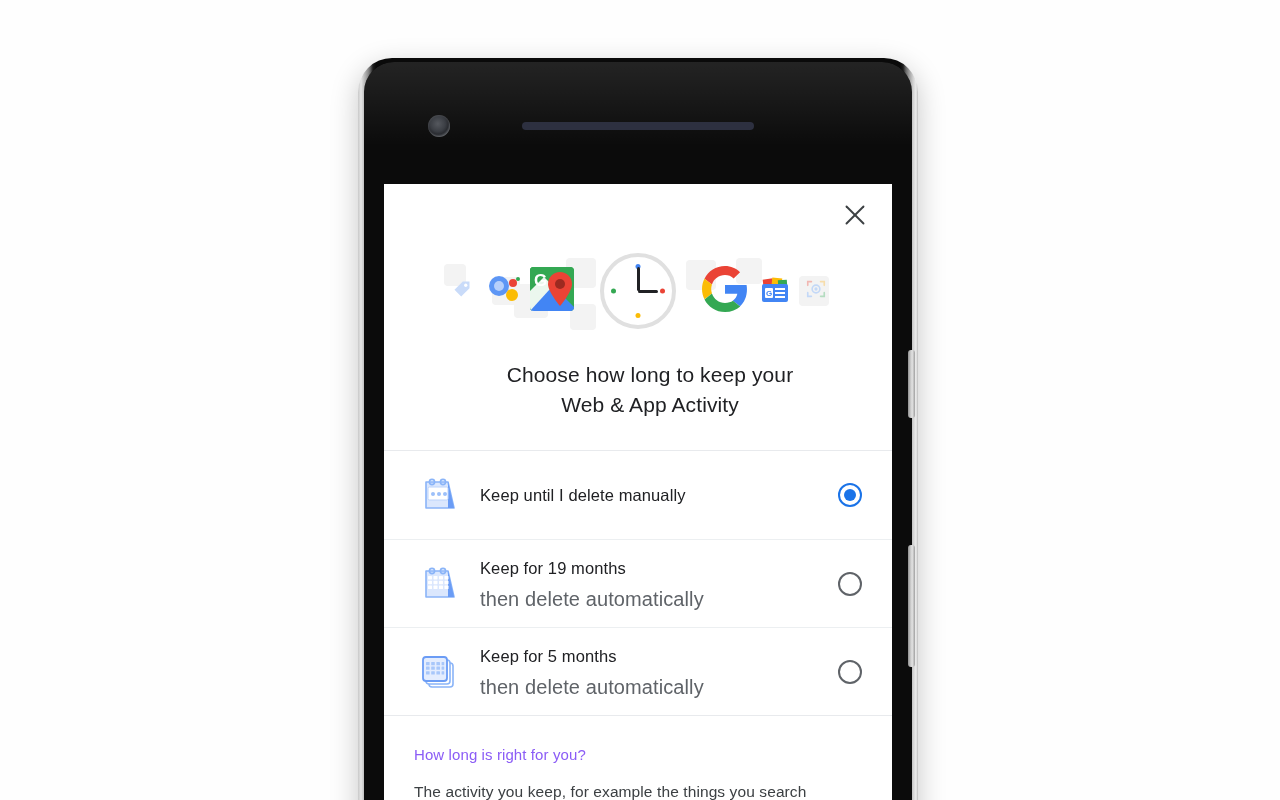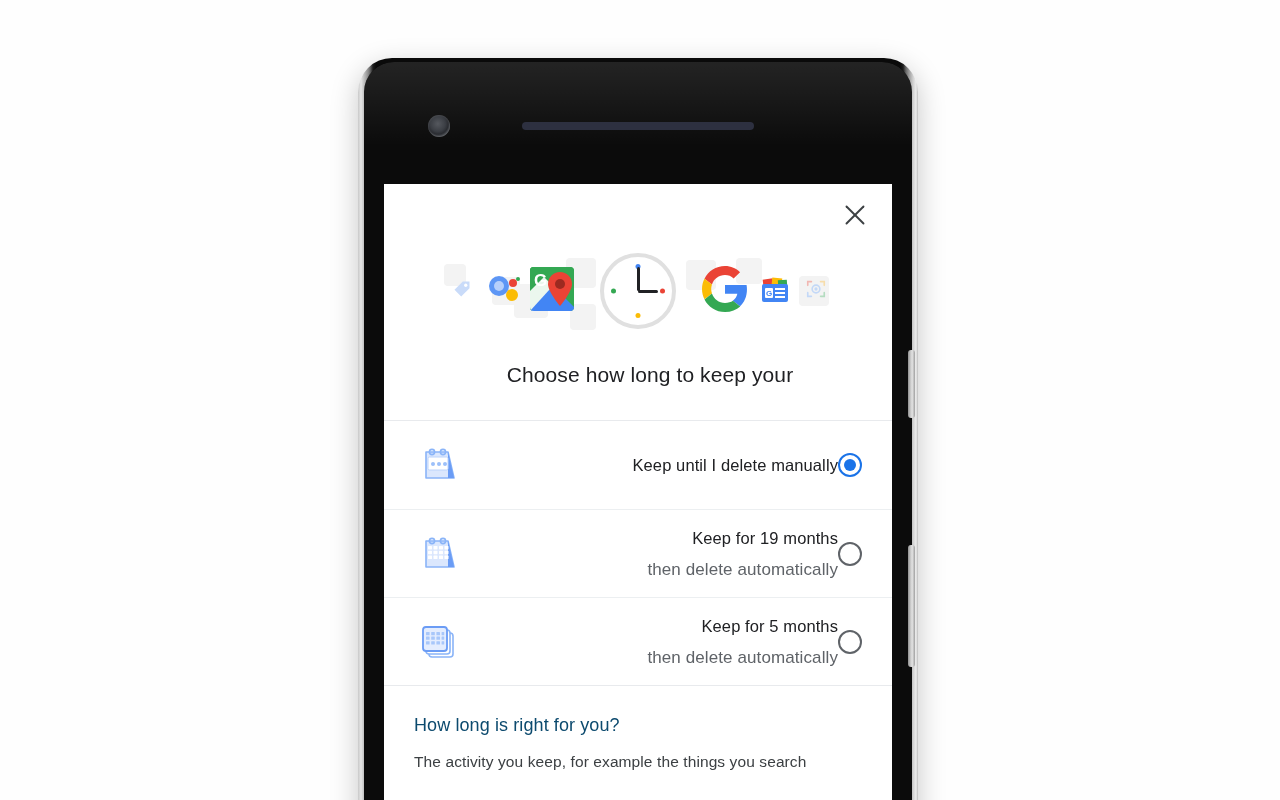--- a/index.html
+++ b/index.html
@@ -192,21 +192,20 @@
 
   
   .option {
     position: relative;
     display: flex;
     align-items: center;
     height: 88px;
     padding: 0 30px 0 28px;
     box-sizing: border-box;
     cursor: pointer;
-    text-align: right;
   }
   .option + .option { border-top: 1px solid #eceff1; }
 
   .opt-icon {
     width: 52px;
     flex: 0 0 52px;
     display: flex;
     align-items: center;
     justify-content: center;
   }
@@ -215,21 +214,21 @@
     padding-left: 16px;
     min-width: 0;
   }
   .opt-title {
     font-size: 16.5px;
     color: #202124;
     line-height: 22px;
     letter-spacing: 0.1px;
   }
   .opt-sub {
-    font-size: 17px;
+    font-size: 20px;
     color: #5f6368;
     line-height: 21px;
     letter-spacing: 0.1px;
     margin-top: 10px;
   }
 
   .radio {
     flex: 0 0 24px;
     width: 24px; height: 24px;
     border-radius: 50%;
@@ -253,22 +252,22 @@
   .section-divider {
     height: 1px;
     background: #e8eaed;
   }
 
   
   .footer-sec {
     padding: 26px 30px 0 30px;
   }
   .footer-h {
-    font-size: 18px;
-    color: #0c4a6e;
+    font-size: 15px;
+    color: #8b5cf6;
     line-height: 26px;
     letter-spacing: 0.1px;
   }
   .footer-p {
     margin-top: 12px;
     font-size: 15.5px;
     color: #3c4043;
     line-height: 23px;
     letter-spacing: 0.1px;
   }
@@ -404,20 +403,21 @@
             <circle cx="12" cy="12" r="4.2" fill="none" stroke="#c3d8f7" stroke-width="1.8"></circle>
             <circle cx="12" cy="12" r="1.8" fill="#c3d8f7"></circle>
           </svg>
         </div>
 
       </div>
     </div>
 
     <div class="title">
       <div>Choose how long to keep your</div>
+      <div>Web &amp; App Activity</div>
     </div>
 
     <div class="divider"></div>
 
     <div class="option">
       <div class="opt-icon">
         <svg width="44" height="42" viewBox="0 0 44 42">
           <path d="M10 8 h22 l6 26 h-28 z" fill="#dbe7fd" stroke="#8ab4f8" stroke-width="1.6" stroke-linejoin="round"></path>
           <path d="M32 8 l6 26 h-6 z" fill="#6b9cf5"></path>
           <rect x="12" y="13" width="20" height="13" rx="1.5" fill="#ffffff" stroke="#bcd3fb" stroke-width="1"></rect>

